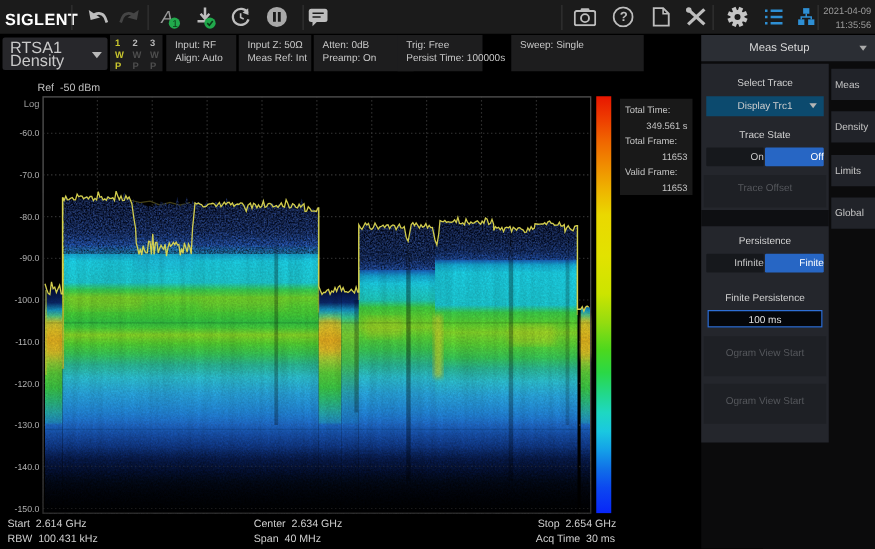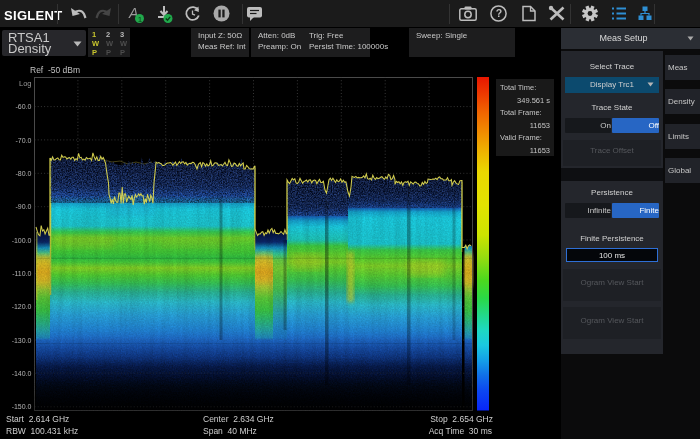--- a/index.html
+++ b/index.html
@@ -114,46 +114,51 @@
         <line x1="1" y1="12.5" x2="3" y2="12.5"></line>
         <line x1="5.5" y1="12.5" x2="15" y2="12.5"></line>
       </g>
     </svg>
     <svg class="abs" style="left:638px;top:6px" width="14" height="15" viewBox="0 0 14 15">
       <rect x="4.5" y="0.5" width="5" height="4.5" fill="#2e8fd4"></rect>
       <rect x="0.5" y="9.5" width="5" height="4.5" fill="#2e8fd4"></rect>
       <rect x="8.5" y="9.5" width="5" height="4.5" fill="#2e8fd4"></rect>
       <path d="M7,5 L7,7.5 M3,9.5 L3,7.5 L11,7.5 L11,9.5" stroke="#2e8fd4" stroke-width="1.2" fill="none"></path>
     </svg>
+    <div class="abs" style="right:3px;top:3px;width:60px;text-align:right;font-size:7.5px;color:#9b9b9b;line-height:11px">2021-04-09<br>11:35:56</div>
     <div class="abs" id="row2"></div>
     <div class="abs" style="left:2px;top:30px;width:84px;height:26px;background:#27272b;border-radius:2px"></div>
     <div class="abs" style="left:8px;top:32px;font-size:13px;color:#c9c9c9;line-height:11px">RTSA1<br>Density</div>
     <svg class="abs" style="left:73px;top:41px" width="9" height="6" viewBox="0 0 9 6">
       <path d="M0.5,0.5 L8.5,0.5 L4.5,5.5 Z" fill="#b9b9b9"></path>
     </svg>
     <div class="abs" style="left:88px;top:28px;width:42px;height:29px;background:#1d1d1e">
       <div style="position:absolute;left:4px;top:2px;font-size:7.5px;font-weight:bold;color:#c9c62e">1</div>
       <div style="position:absolute;left:4px;top:11px;font-size:7.5px;font-weight:bold;color:#c9c62e">W</div>
       <div style="position:absolute;left:4px;top:20px;font-size:7.5px;font-weight:bold;color:#c9c62e">P</div>
       <div style="position:absolute;left:18px;top:2px;font-size:7.5px;font-weight:bold;color:#b9b9b9">2</div>
       <div style="position:absolute;left:18px;top:11px;font-size:7.5px;font-weight:bold;color:#4e4e4e">W</div>
       <div style="position:absolute;left:18px;top:20px;font-size:7.5px;font-weight:bold;color:#4e4e4e">P</div>
       <div style="position:absolute;left:32px;top:2px;font-size:7.5px;font-weight:bold;color:#b9b9b9">3</div>
       <div style="position:absolute;left:32px;top:11px;font-size:7.5px;font-weight:bold;color:#4e4e4e">W</div>
       <div style="position:absolute;left:32px;top:20px;font-size:7.5px;font-weight:bold;color:#4e4e4e">P</div>
     </div>
+    <div class="seg" style="left:133px;width:56px">
+      <div class="l1">Input: RF</div>
+      <div class="l2">Align: Auto</div>
+    </div>
     <div class="seg" style="left:191px;width:58px">
       <div class="l1">Input Z: 50Ω</div>
       <div class="l2">Meas Ref: Int</div>
     </div>
     <div class="seg" style="left:251px;width:80px">
       <div class="l1">Atten: 0dB</div>
       <div class="l2">Preamp: On</div>
     </div>
-    <div class="seg" style="left:302px;width:68px">
+    <div class="seg" style="left:318px;width:68px">
       <div class="l1">Trig: Free</div>
       <div class="l2">Persist Time: 100000s</div>
     </div>
     <div class="seg" style="left:409px;width:106px">
       <div class="l1">Sweep: Single</div>
     </div>
     <div class="abs" style="left:0;top:57px"><svg id="plot" width="561" height="382" viewBox="0 57 561 382">
 <defs>
           <linearGradient id="gb1" gradientUnits="userSpaceOnUse" x1="0" y1="155" x2="0" y2="410.5">
             <stop offset="1.2%" stop-color="#03071e"></stop>

